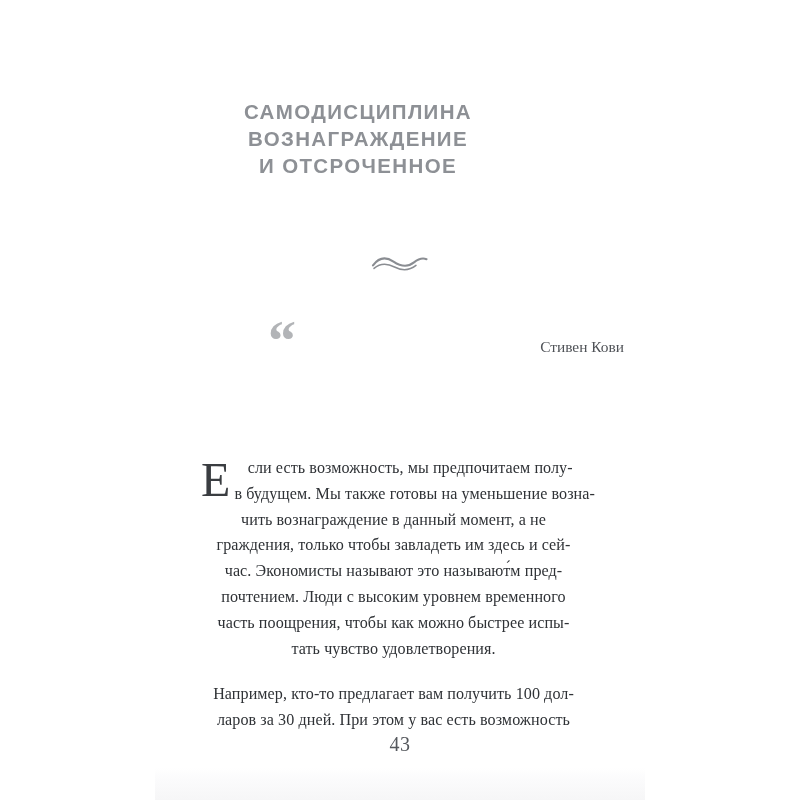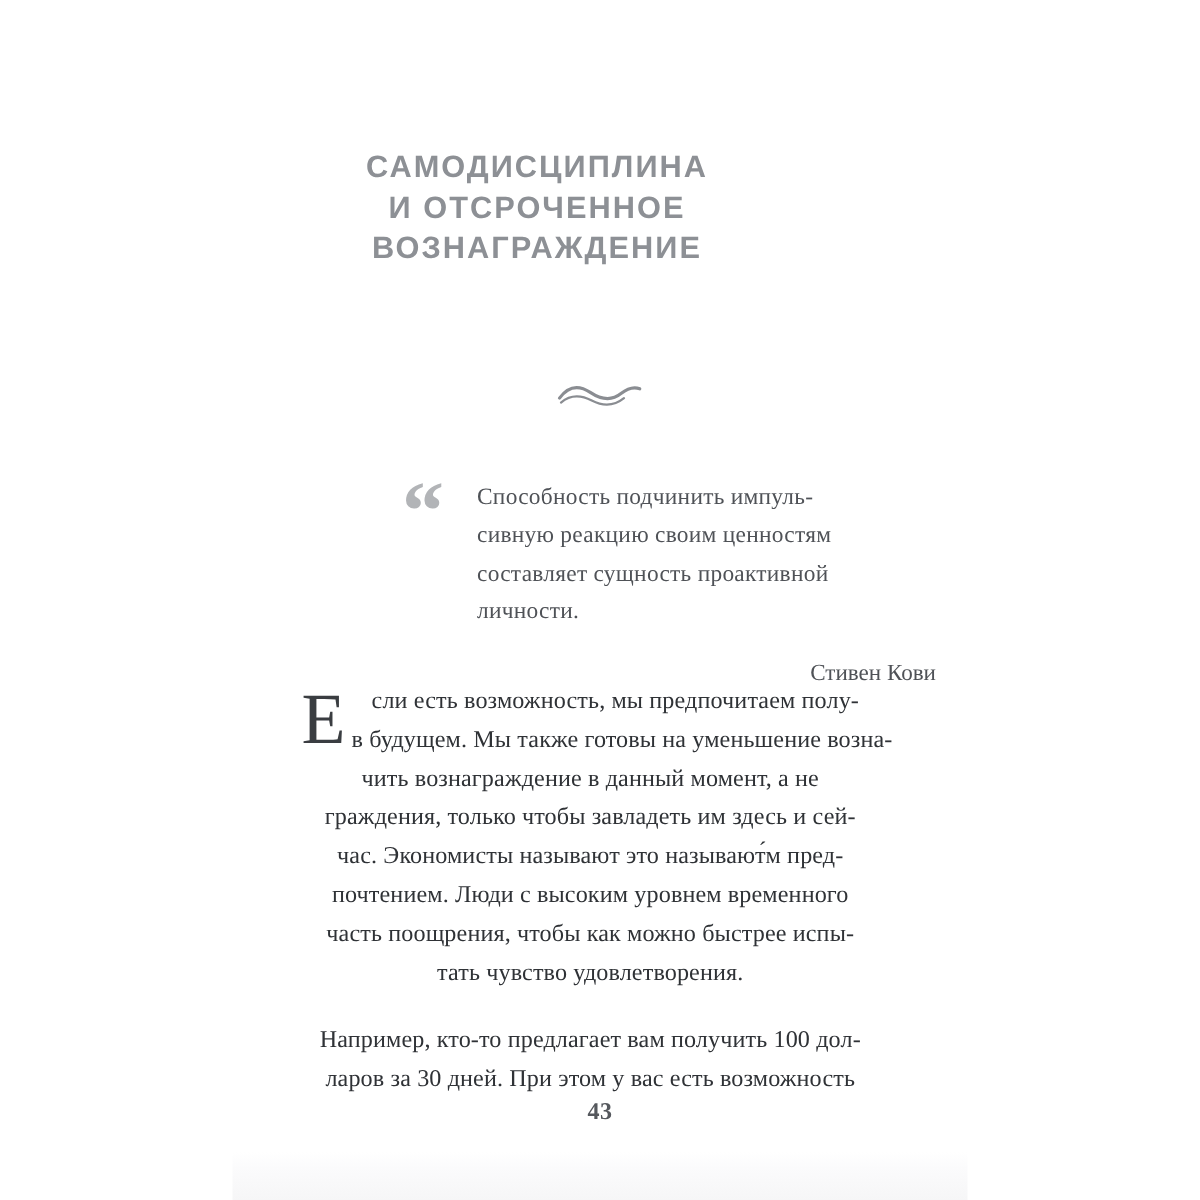--- a/index.html
+++ b/index.html
@@ -131,52 +131,46 @@
   .para-first .p-line:nth-child(2) { padding-left: 0; }
 
   
   .folio {
     position: absolute;
     left: 0;
     top: 733px;
     width: 800px;
     text-align: center;
     font-family: "Liberation Serif", "DejaVu Serif", serif;
-    font-weight: bold;
-    font-size: 16px;
+    font-weight: normal;
+    font-size: 20px;
     color: #55585d;
     letter-spacing: 0.4px;
   }
 </style>
 </head>
 <body>
 
 <div class="page">
 
   <h1 class="chapter-title">
     <span class="t-line">САМОДИСЦИПЛИНА</span>
+    <span class="t-line">ВОЗНАГРАЖДЕНИЕ</span>
     <span class="t-line">И ОТСРОЧЕННОЕ</span>
-    <span class="t-line">ВОЗНАГРАЖДЕНИЕ</span>
   </h1>
 
   <div class="ornament">
     <svg width="62" height="22" viewBox="0 0 62 22" aria-hidden="true">
       <path d="M4 13.4 C10 5.2, 17 4.6, 24.5 9.6 C32 14.6, 39 15.2, 45 10.4 C49.5 6.8, 53.5 5.6, 57.5 7.2" fill="none" stroke="#8a8d92" stroke-width="2.1" stroke-linecap="round"></path>
       <path d="M5 16.4 C11.5 10.8, 18.5 11.4, 25.5 15.0 C33.5 19.1, 41 18.2, 47 13.4" fill="none" stroke="#8a8d92" stroke-width="1.5" stroke-linecap="round"></path>
     </svg>
   </div>
 
   <blockquote class="quote-block">
     <span class="quote-mark">“</span>
-    <div class="quote-text">
-      <span class="q-line">Способность подчинить импуль-</span>
-      <span class="q-line">сивную реакцию своим ценностям</span>
-      <span class="q-line">составляет сущность проактивной</span>
-      <span class="q-line">личности.</span>
-    </div>
     <div class="quote-attrib">Стивен Кови</div>
   </blockquote>
 
   <div class="body-text">
 
     <p class="para para-first">
       <span class="dropcap">Е</span>
       <span class="p-line">сли есть возможность, мы предпочитаем полу-</span>
       <span class="p-line">в будущем. Мы также готовы на уменьшение возна-</span>
       <span class="p-line">чить вознаграждение в данный момент, а не</span>

